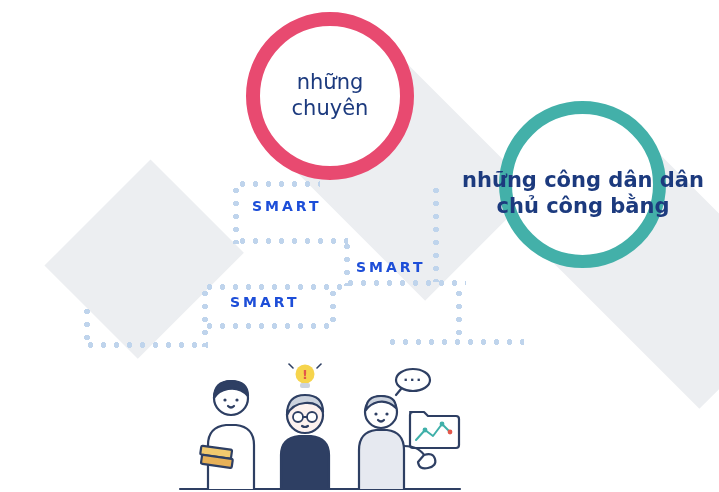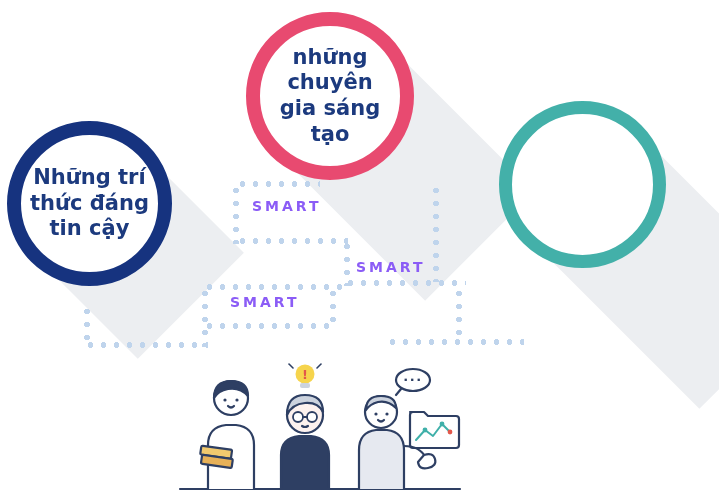--- a/index.html
+++ b/index.html
@@ -10,26 +10,26 @@
   
   .shadow{position:absolute;background:#eceef1;transform-origin:0 0;z-index:1;}
   #shadow-left{left:89px;top:204px;width:132px;height:150px;transform:rotate(45deg) translate(12px,-75px);}
   #shadow-pink{left:330px;top:96px;width:200px;height:155px;transform:rotate(45deg) translate(12px,-77.5px);}
   #shadow-teal{left:582px;top:184px;width:230px;height:152px;transform:rotate(45deg) translate(12px,-76px);}
   
   .circle{position:absolute;border-radius:50%;background:#fff;display:flex;align-items:center;justify-content:center;text-align:center;z-index:4;box-sizing:border-box;}
   #circle-left{left:7px;top:121px;width:165px;height:165px;border:14px solid #16337f;}
   #circle-top{left:246px;top:12px;width:168px;height:168px;border:14px solid #e84a70;}
   #circle-right{left:499px;top:101px;width:167px;height:167px;border:13px solid #43b0a9;}
-  .circle-label{color:#1c3a7e;font-weight:bold;font-size:21px;line-height:1.22;}
+  .circle-label{color:#1c3a7e;font-weight:normal;font-size:21px;line-height:1.22;}
   .circle-label span{display:block;}
   .floating-label{position:absolute;z-index:5;color:#1c3a7e;font-weight:bold;font-size:21px;line-height:1.22;text-align:center;}
   #label-right{left:455px;top:168px;width:256px;}
   
-  .keyword{position:absolute;z-index:3;color:#8b5cf6;font-weight:bold;font-size:14px;letter-spacing:3px;text-align:right;}
+  .keyword{position:absolute;z-index:3;color:#1d4ed8;font-weight:bold;font-size:14px;letter-spacing:3px;text-align:right;}
   #kw-smart{left:252px;top:198px;}
   #kw-ideas{left:356px;top:259px;}
   #kw-team{left:230px;top:294px;}
   
   .dh{position:absolute;height:6px;z-index:2;background-image:radial-gradient(circle closest-side,#bfd4ec 92%,rgba(191,212,236,0) 100%);background-size:13px 6px;background-repeat:repeat-x;}
   .dv{position:absolute;width:6px;z-index:2;background-image:radial-gradient(circle closest-side,#bfd4ec 92%,rgba(191,212,236,0) 100%);background-size:6px 13px;background-repeat:repeat-y;}
   #s1{left:236px;top:181px;width:84px;}
   #s2{left:233px;top:184px;height:60px;}
   #s3{left:236px;top:238px;width:112px;}
   #s4{left:344px;top:240px;height:46px;}
@@ -68,37 +68,31 @@
   <div class="dv" id="s10"></div>
   <div class="dh" id="s11"></div>
   <div class="dv" id="s12"></div>
   <div class="dv" id="s13"></div>
   <div class="dh" id="s14"></div>
 
   <div class="keyword" id="kw-smart">SMART</div>
   <div class="keyword" id="kw-ideas">SMART</div>
   <div class="keyword" id="kw-team">SMART</div>
 
-  <div class="circle" id="circle-left">
-    <div class="circle-label">
-      <span>Những trí</span>
-      <span>thức đáng</span>
-      <span>tin cậy</span>
-    </div>
-  </div>
 
   <div class="circle" id="circle-top">
     <div class="circle-label">
       <span>những chuyên</span>
-      <span>gia sáng tạo</span>
     </div>
   </div>
 
   <div class="circle" id="circle-right"></div>
   <div class="floating-label" id="label-right">
+    <span style="display:block">những công dân dân</span>
+    <span style="display:block">chủ công bằng</span>
   </div>
 
   <svg id="people" width="305" height="130" viewBox="0 0 305 130">
     <g fill="none" stroke="#2e3f63" stroke-width="2.2" stroke-linecap="round" stroke-linejoin="round">
 
       <line x1="12" y1="127" x2="292" y2="127"></line>
 
       <g>
         <path d="M242 50 h14 l4 4 h28 a3 3 0 0 1 3 3 v26 a3 3 0 0 1 -3 3 h-43 a3 3 0 0 1 -3 -3 v-30 a3 3 0 0 1 3 -3 Z" fill="#ffffff"></path>
         <polyline points="248,78 257,68 265,74 274,62 282,70" stroke="#3fb0a9" stroke-width="2"></polyline>

